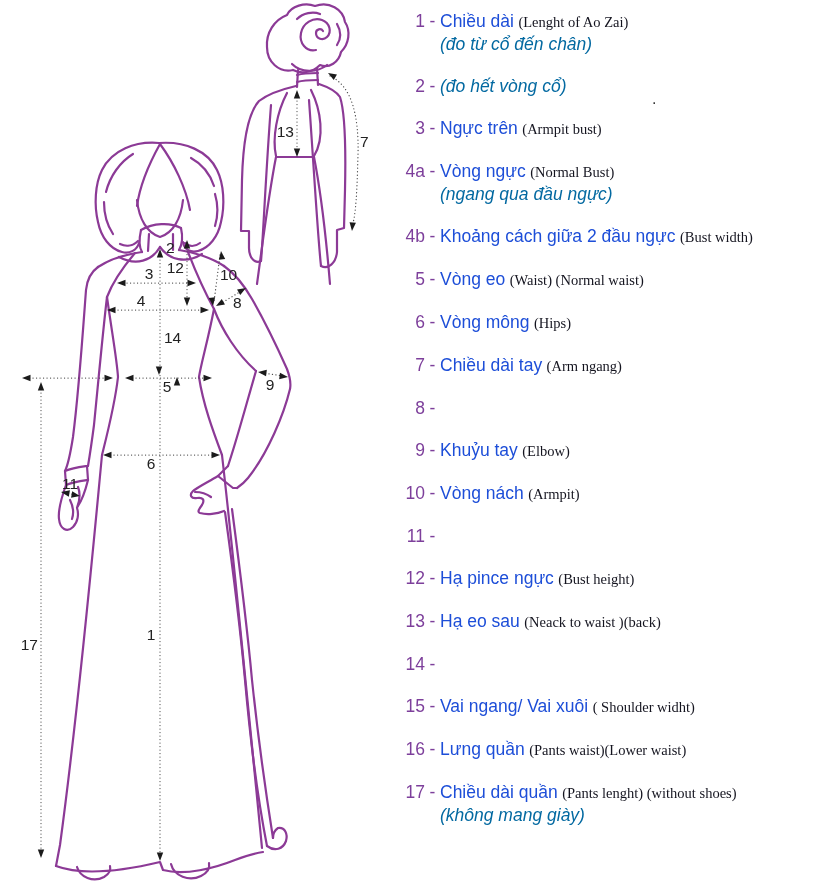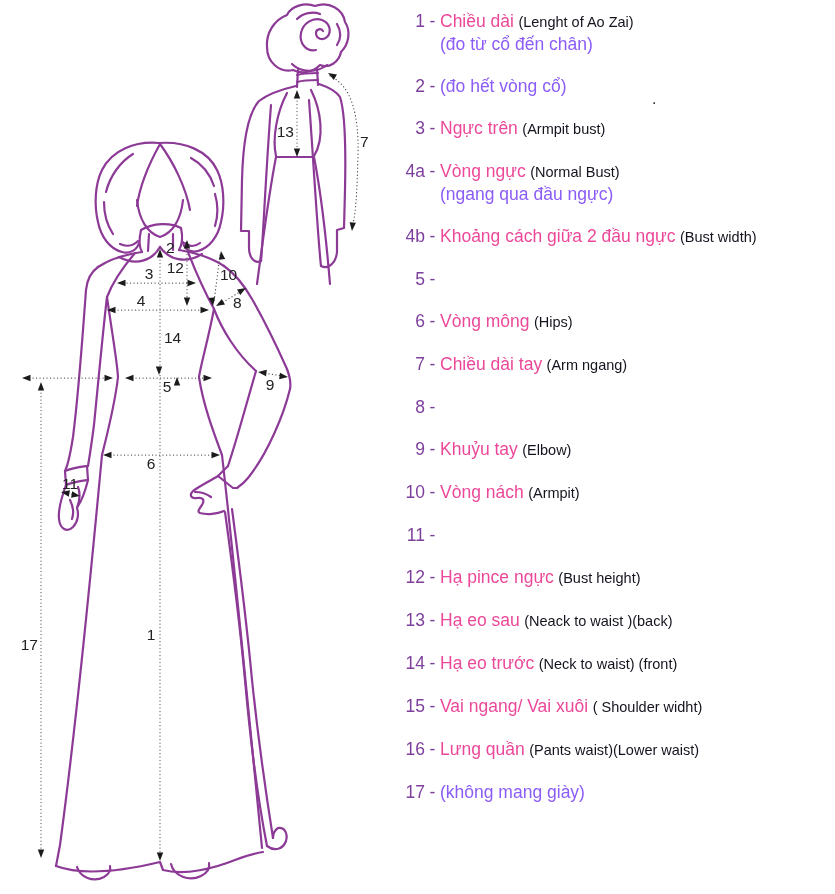--- a/index.html
+++ b/index.html
@@ -9,23 +9,23 @@
   }
   .stage svg{position:absolute;left:0;top:0;}
   .fig{stroke:#8c3a96;stroke-width:2.2;fill:none;stroke-linecap:round;stroke-linejoin:round;}
   .dim{stroke:#4a4a4a;stroke-width:1.25;fill:none;stroke-linecap:round;stroke-dasharray:.1 3.4;}
   .ah{fill:#1b1b1b;stroke:none;}
   .dimnum{font-family:"Liberation Sans","DejaVu Sans",sans-serif;font-size:15.5px;fill:#222;}
   .list{position:absolute;left:394px;top:10px;width:438px;}
   .item{display:grid;grid-template-columns:31px 15px 1fr;margin-bottom:20px;line-height:22px;}
   .num{text-align:right;color:#7d3f9b;font-size:17.5px;}
   .dash{text-align:center;color:#7d3f9b;font-size:17.5px;}
-  .vn{color:#ec4899;font-size:17.5px;}
-  .en{color:#14141f;font-family:Liberation Sans, sans-serif;font-size:14.5px;}
-  .sub{grid-column:3;color:#8b5cf6;font-size:17.5px;}
+  .vn{color:#1d4ed8;font-size:17.5px;}
+  .en{color:#14141f;font-family:Liberation Serif, serif;font-size:14.5px;}
+  .sub{grid-column:3;color:#0369a1;font-style:italic;font-size:17.5px;}
   .stray{position:absolute;left:652px;top:90px;color:#333;font-size:16px;}
 </style>
 </head>
 <body>
 
 <div class="stage">
 
 <svg width="400" height="894" viewBox="0 0 400 894">
   <defs>
     <path id="ah" class="ah" d="M0,0 L-8.5,3.2 L-8.5,-3.2 Z"></path>
@@ -200,20 +200,21 @@
   <div class="item">
     <span class="num">4b</span>
     <span class="dash">-</span>
     <span class="content"><span class="vn">Khoảng cách giữa 2 đầu ngực</span> <span class="en">(Bust width)</span></span>
 
   </div>
 
   <div class="item">
     <span class="num">5</span>
     <span class="dash">-</span>
+    <span class="content"><span class="vn">Vòng eo</span> <span class="en">(Waist) (Normal waist)</span></span>
 
   </div>
 
   <div class="item">
     <span class="num">6</span>
     <span class="dash">-</span>
     <span class="content"><span class="vn">Vòng mông</span> <span class="en">(Hips)</span></span>
 
   </div>
 
@@ -259,40 +260,40 @@
   <div class="item">
     <span class="num">13</span>
     <span class="dash">-</span>
     <span class="content"><span class="vn">Hạ eo sau</span> <span class="en">(Neack to waist )(back)</span></span>
 
   </div>
 
   <div class="item">
     <span class="num">14</span>
     <span class="dash">-</span>
-    <span class="content"><span class="vn">Hạ eo trước</span> <span class="en">(Neck to waist) (front)</span></span>
 
   </div>
 
   <div class="item">
     <span class="num">15</span>
     <span class="dash">-</span>
     <span class="content"><span class="vn">Vai ngang/ Vai xuôi</span> <span class="en">( Shoulder widht)</span></span>
 
   </div>
 
   <div class="item">
     <span class="num">16</span>
     <span class="dash">-</span>
     <span class="content"><span class="vn">Lưng quần</span> <span class="en">(Pants waist)(Lower waist)</span></span>
 
   </div>
 
   <div class="item">
     <span class="num">17</span>
     <span class="dash">-</span>
+    <span class="content"><span class="vn">Chiều dài quần</span> <span class="en">(Pants lenght) (without shoes)</span></span>
     <span class="sub">(không mang giày)</span>
   </div>
 
 </div>
 <span class="stray">.</span>
 
 </div>
 
 </body></html>

